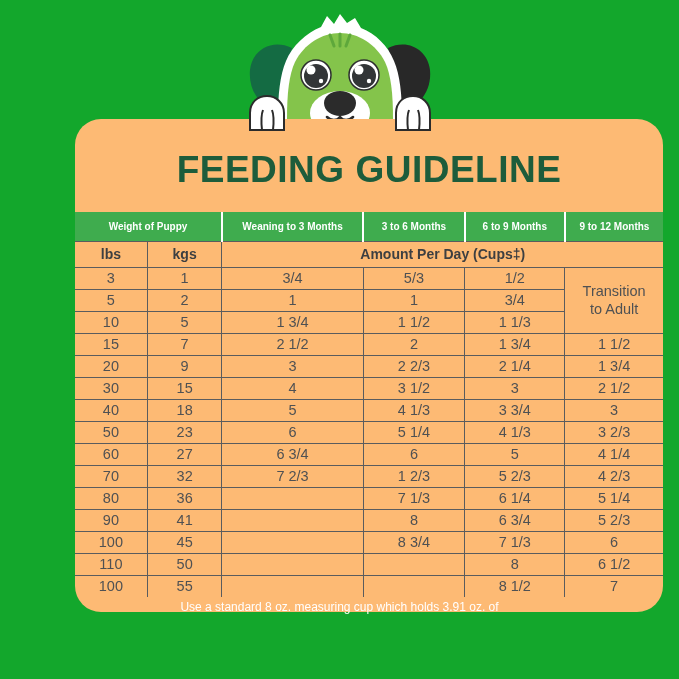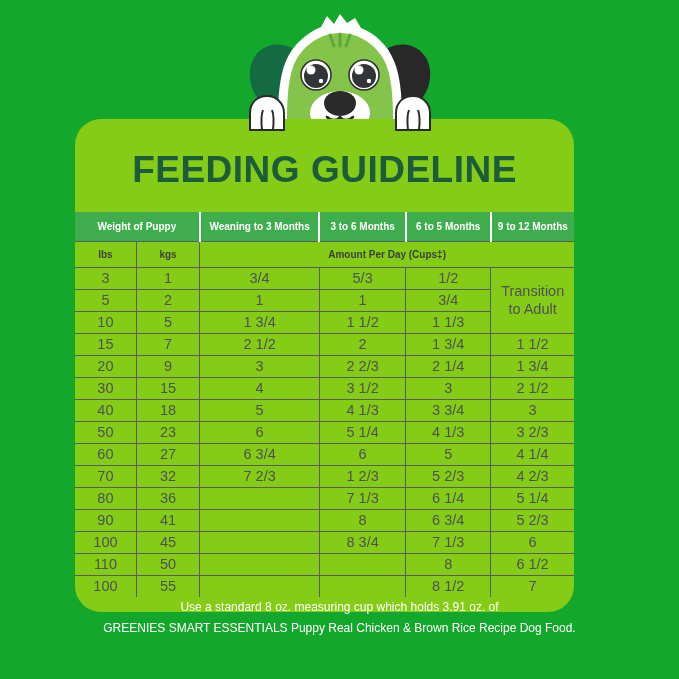--- a/index.html
+++ b/index.html
@@ -10,38 +10,38 @@
     --txt:#4f5153;
     --face-green:#84C44B;
     --ear-green:#146B43;
     --ear-black:#282828;
   }
   *{box-sizing:border-box;}
   html,body{margin:0;padding:0;}
   body{font-family:"Liberation Sans",sans-serif;background:#fff;}
   .stage{position:relative;width:679px;height:679px;background:var(--bg-green);overflow:hidden;}
 
-  .card{position:absolute;left:75px;top:119px;width:499px;height:493px;
-        background:#84cc16;border-radius:26px;overflow:hidden;z-index:1;}
+  .card{position:absolute;left:75px;top:119px;width:588px;height:493px;
+        background:#fdba74;border-radius:26px;overflow:hidden;z-index:1;}
 
   .puppy{position:absolute;left:234px;top:14px;width:212px;height:120px;z-index:2;}
 
   .title-block{height:93px;display:flex;flex-direction:column;align-items:center;
                justify-content:center;padding-top:8px;}
   .title-block h1{margin:0;font-size:37px;line-height:38px;font-weight:700;
                   color:var(--dark-green);letter-spacing:0.5px;white-space:nowrap;}
   .title-block h2{margin:3px 0 0 0;font-size:18px;line-height:19px;font-weight:700;
                   color:var(--dark-green);letter-spacing:1.5px;white-space:nowrap;}
 
   table.feed-table{width:100%;border-collapse:collapse;table-layout:fixed;}
   .gh{background:var(--header-green);color:#ffffff;font-size:10px;font-weight:700;
       height:29px;text-align:center;border:none;border-left:2px solid #ffffff;
       padding:0 2px;overflow:hidden;white-space:nowrap;}
   .gh:first-child{border-left:none;}
-  .sub{font-size:10px;font-weight:700;color:#3d3f41;height:26px;text-align:center;
+  .sub{font-size:14px;font-weight:700;color:#3d3f41;height:26px;text-align:center;
        border:1px solid var(--line);padding:0;}
   tbody td{font-size:14.5px;color:var(--txt);text-align:center;height:22px;
            border:1px solid var(--line);padding:0;}
   .feed-table tr > *:first-child{border-left:none;}
   .feed-table tr > *:last-child{border-right:none;}
   .feed-table tbody tr:last-child td{border-bottom:none;}
   td.transition-cell{font-size:14.5px;line-height:1.25;padding:0 10px;margin-top:32px;}
 
   .footer{position:absolute;left:0;right:0;top:597px;z-index:1;text-align:center;
           color:#ffffff;font-size:12px;line-height:21px;}
@@ -103,21 +103,21 @@
           <col style="width:24%">
         <col style="width:17.3%">
           <col style="width:17%">
           <col style="width:16.7%">
       </colgroup>
       <thead>
         <tr>
           <th class="gh" colspan="2">Weight of Puppy</th>
           <th class="gh">Weaning to 3 Months</th>
           <th class="gh">3 to 6 Months</th>
-          <th class="gh">6 to 5 Months</th>
+          <th class="gh">6 to 9 Months</th>
           <th class="gh">9 to 12 Months</th>
         </tr>
         <tr>
           <th class="sub">lbs</th>
           <th class="sub">kgs</th>
           <th class="sub" colspan="4">Amount Per Day (Cups‡)</th>
         </tr>
       </thead>
       <tbody>
           <tr>
@@ -237,16 +237,15 @@
             <td></td>
             <td>8 1/2</td>
             <td>7</td>
           </tr>
         </tbody>
     </table>
   </div>
 
   <div class="footer">
     <div>Use a standard 8 oz. measuring cup which holds 3.91 oz. of</div>
-    <div>GREENIES SMART ESSENTIALS Puppy Real Chicken &amp; Brown Rice Recipe Dog Food.</div>
   </div>
 
 </div>
 
 </body></html>

